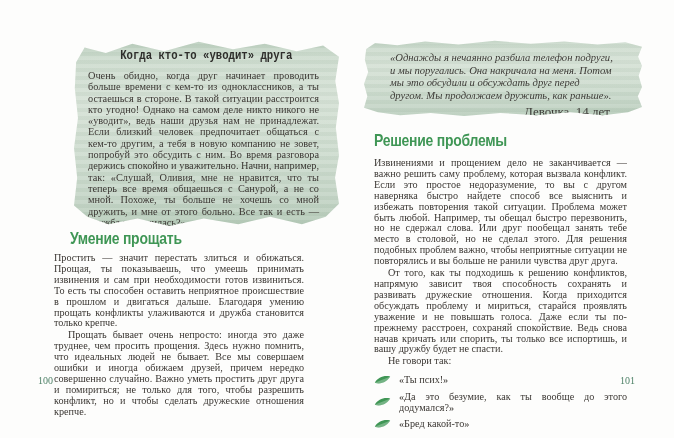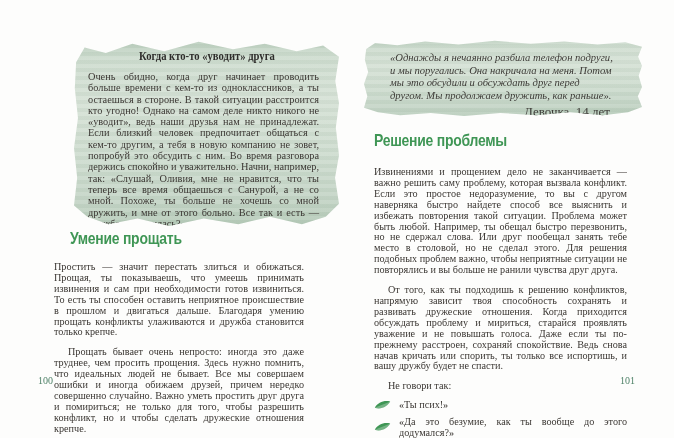--- a/index.html
+++ b/index.html
@@ -23,30 +23,30 @@
   }
   
   .green-heading{
     position:absolute;margin:0;color:var(--accent);
     font-family:"Liberation Sans",sans-serif;font-weight:700;font-size:17px;
     letter-spacing:-0.3px;transform:scaleX(0.82);transform-origin:left top;
     white-space:nowrap;
   }
   .callout-title{
     margin:9px 0 0 0;text-align:center;color:#2e2d2b;
-    font-family:Liberation Serif, serif;font-weight:700;font-size:12.5px;
+    font-family:Liberation Mono, monospace;font-weight:700;font-size:12.5px;
   }
   .callout-title span{display:inline-block;transform:scaleX(0.85);transform-origin:center;white-space:nowrap;}
   
   .callout-body{
     margin:7px 0 0 0;padding:0 20px 0 14px;text-align:justify;
     font-size:10.3px;line-height:11.3px;color:#3c3834;
   }
   .body-col{position:absolute;text-align:justify;font-size:10.2px;line-height:10.9px;}
-  .body-col p{margin:9px 0 1px 0;}
+  .body-col p{margin:0 0 1px 0;}
   .body-col p.indent{text-indent:14px;}
   
   .quote-text{
     margin:12px 0 0 0;padding:0 28px 0 26px;font-style:italic;
     font-size:10.6px;line-height:12.6px;color:#3c3a36;text-align:left;
   }
   .quote-attr{
     margin-top:2px;padding-right:32px;text-align:right;
     font-size:13px;color:#3c3a36;
   }
@@ -104,19 +104,26 @@
           </svg>
           <span class="btxt">«Ты псих!»</span>
         </li>
         <li>
           <svg class="leaf" viewBox="0 0 22 13">
             <path d="M1 10 C5 3 13 0 21 2 C18 8 9 13 1 10 Z" fill="#3f9655"></path>
             <path d="M1 10 C7 8 14 5 21 2 C18 8 9 13 1 10 Z" fill="rgba(255,255,255,0.28)"></path>
           </svg>
           <span class="btxt">«Да это безумие, как ты вообще до этого додумался?»</span>
         </li>
+        <li>
+          <svg class="leaf" viewBox="0 0 22 13">
+            <path d="M1 10 C5 3 13 0 21 2 C18 8 9 13 1 10 Z" fill="#3f9655"></path>
+            <path d="M1 10 C7 8 14 5 21 2 C18 8 9 13 1 10 Z" fill="rgba(255,255,255,0.28)"></path>
+          </svg>
+          <span class="btxt">«Бред какой-то»</span>
+        </li>
       </ul>
     </div>
 
     <div class="page-num" style="left:620px;top:375px;">101</div>
   </section>
 
 </div>
 
 </body></html>

